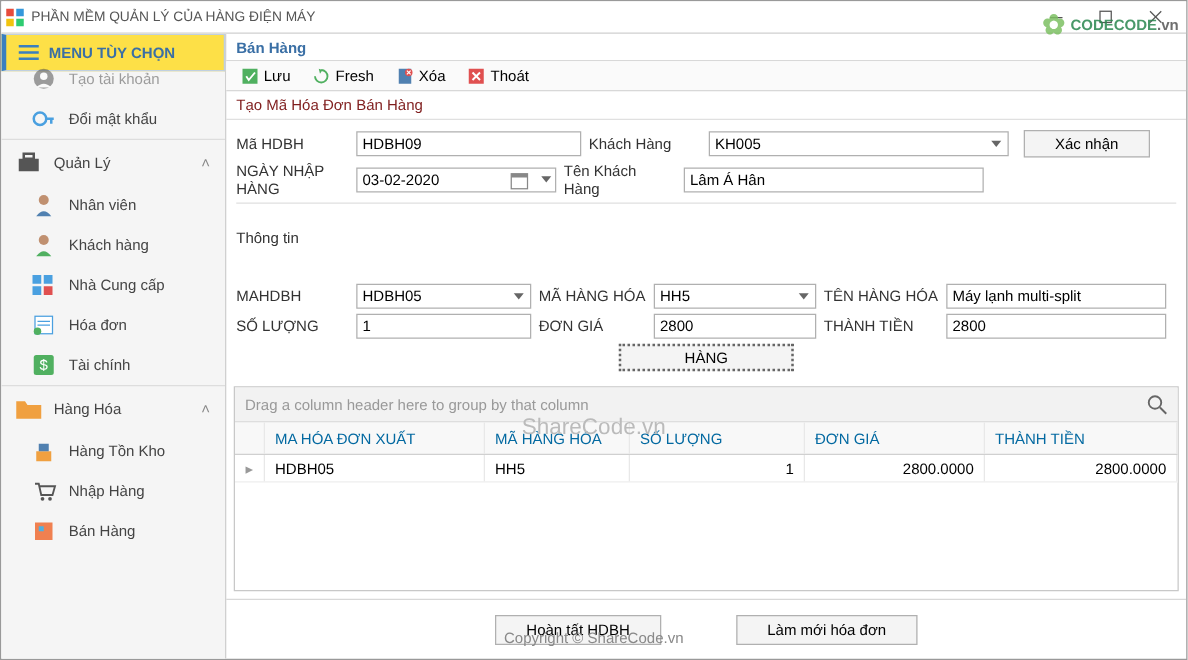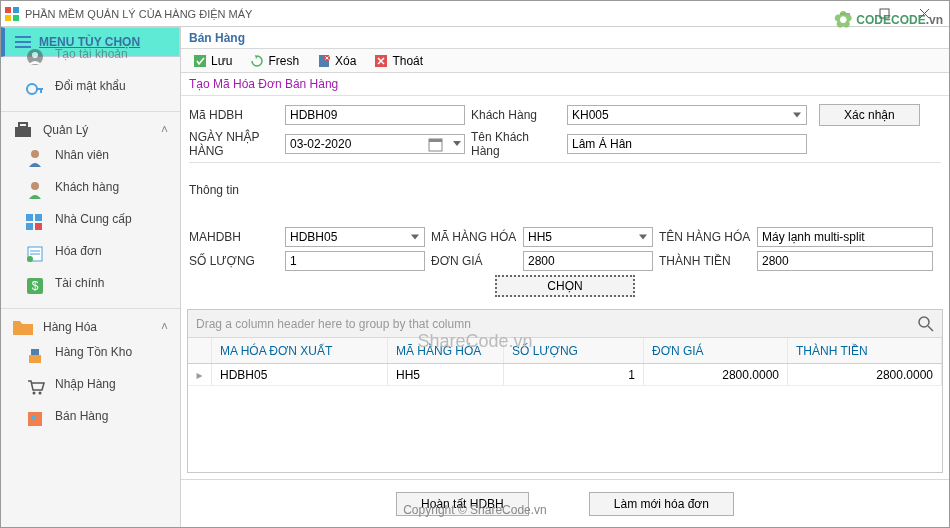--- a/index.html
+++ b/index.html
@@ -15,34 +15,34 @@
 
 
 .wm-logo { position: absolute; top: 6px; right: 6px; color: #2a874f; font-weight: bold; font-size: 18px; display: flex; align-items: center; gap: 4px; z-index: 2; opacity: 0.85; }
 .wm-logo .g { color: #7dc063; font-size: 22px; }
 .wm-logo .dv { color: #555; }
 .wm-center { position: absolute; left: 50%; top: 330px; transform: translateX(-50%); color: #bbb; font-size: 18px; z-index: 3; pointer-events: none; }
 .wm-copy { position: absolute; left: 50%; bottom: 10px; transform: translateX(-50%); color: #888; font-size: 12px; z-index: 4; pointer-events: none; }
 
 
 .sidebar { position: absolute; top: 26px; left: 0; width: 180px; bottom: 0; background: #f5f5f5; border-right: 1px solid #d0d0d0; overflow: hidden; }
-.menu-header { height: 30px; background: #5eead4; border: 1px solid #c0d0e0; border-left: 4px solid #3a7fbf; display: flex; align-items: center; padding: 0 8px; gap: 6px; color: #3a6fa5; font-weight: bold; text-decoration: underline; }
-.side-item { height: 32px; display: flex; align-items: flex-start; padding: 0 18px 0 24px; gap: 10px; color: #444; cursor: pointer; }
+.menu-header { height: 30px; background: #fde047; border: 1px solid #c0d0e0; border-left: 4px solid #3a7fbf; display: flex; align-items: center; padding: 0 8px; gap: 6px; color: #3a6fa5; font-weight: bold; }
+.side-item { height: 32px; display: flex; align-items: center; padding: 0 18px 0 24px; gap: 10px; color: #444; cursor: pointer; }
 .side-group { height: 36px; display: flex; align-items: center; padding: 0 12px; gap: 10px; color: #444; font-size: 15px; }
 .side-group .chev { margin-left: auto; color: #888; }
 .side-icon { width: 20px; height: 20px; display: flex; align-items: center; justify-content: center; }
 .sep { border-top: 1px solid #ddd; }
 
 
 .content { position: absolute; top: 26px; left: 180px; right: 0; bottom: 0; display: flex; flex-direction: column; }
 .ctitle { height: 22px; padding: 0 8px; display: flex; align-items: center; color: #3a6fa5; font-weight: bold; border-bottom: 1px solid #d8d8d8; }
 .toolbar { height: 24px; display: flex; align-items: center; gap: 10px; padding: 0 8px; border-bottom: 1px solid #d8d8d8; background: #fafafa; }
 .tbtn { display: flex; align-items: center; gap: 4px; cursor: pointer; padding: 2px 4px; }
 .tbtn .ibox { width: 14px; height: 14px; display: flex; align-items: center; justify-content: center; }
-.section-lbl { padding: 4px 8px; color: #a21caf; border-bottom: 1px solid #e0e0e0; }
+.section-lbl { padding: 4px 8px; color: #7f1d1d; border-bottom: 1px solid #e0e0e0; }
 
 .form-area { padding: 4px 8px 6px 8px; }
 .frow { display: flex; align-items: center; margin: 4px 0; gap: 6px; }
 .flabel { color: #333; }
 .flabel.w90 { width: 90px; }
 .finput { border: 1px solid #b0b0b0; height: 20px; padding: 0 4px; background: #fff; }
 .fbtn { border: 1px solid #b0b0b0; background: #f4f4f4; height: 22px; padding: 0 24px; cursor: pointer; }
 .fbtn.focus { border: 2px dotted #666; }
 .fcombo { position: relative; }
 .fcombo::after { content: ""; position: absolute; right: 6px; top: 50%; transform: translateY(-50%); border-left: 4px solid transparent; border-right: 4px solid transparent; border-top: 5px solid #666; }
@@ -293,21 +293,21 @@
     <div class="frow">
       <span class="flabel w90">Mã HDBH</span>
       <input class="finput" style="width: 180px;" value="HDBH09">
       <span class="flabel" style="width:90px">Khách Hàng</span>
       <div class="fcombo"><input class="finput" style="width: 240px; padding-right: 18px;" value="KH005"></div>
       <button class="fbtn" style="margin-left:6px">Xác nhận</button>
     </div>
     <div class="frow">
       <span class="flabel w90">NGÀY NHẬP HÀNG</span>
       <div class="date-wrap">
-        <input class="finput" style="width: 180px; padding-right: 36px;" value="03-02-2020">
+        <input class="finput" style="width: 160px; padding-right: 36px;" value="03-02-2020">
         <svg class="date-ico">
             <rect width="13" height="12" y="2" fill="#fff" stroke="#888"></rect>
             <rect width="13" height="3" y="2" fill="#888"></rect>
           </svg>
         <span class="date-arr"></span>
       </div>
       <span class="flabel" style="width:90px">Tên Khách Hàng</span>
       <input class="finput" style="width: 240px;" value="Lâm Á Hân">
     </div>
     <div class="thongtin">Thông tin</div>
@@ -322,21 +322,21 @@
     </div>
     <div class="frow">
       <span class="flabel w90">SỐ LƯỢNG</span>
       <input class="finput" style="width: 140px;" value="1">
       <span class="flabel" style="width:86px">ĐƠN GIÁ</span>
       <input class="finput" style="width: 130px;" value="2800">
       <span class="flabel" style="width:92px">THÀNH TIỀN</span>
       <input class="finput" style="width: 176px;" value="2800">
     </div>
     <div class="add-row">
-      <button class="fbtn focus" style="width:140px">CHỌN</button>
+      <button class="fbtn focus" style="width:140px">HÀNG</button>
     </div>
   </div>
 
   <div class="grid-wrap">
     <div class="grid-group">
       <span>Drag a column header here to group by that column</span>
       <svg class="grid-search">
           <circle cx="6" cy="6" r="5" fill="none" stroke="#666" stroke-width="1.5"></circle>
           <line x1="10" y1="10" x2="15" y2="15" stroke="#666" stroke-width="1.5"></line>
         </svg>

